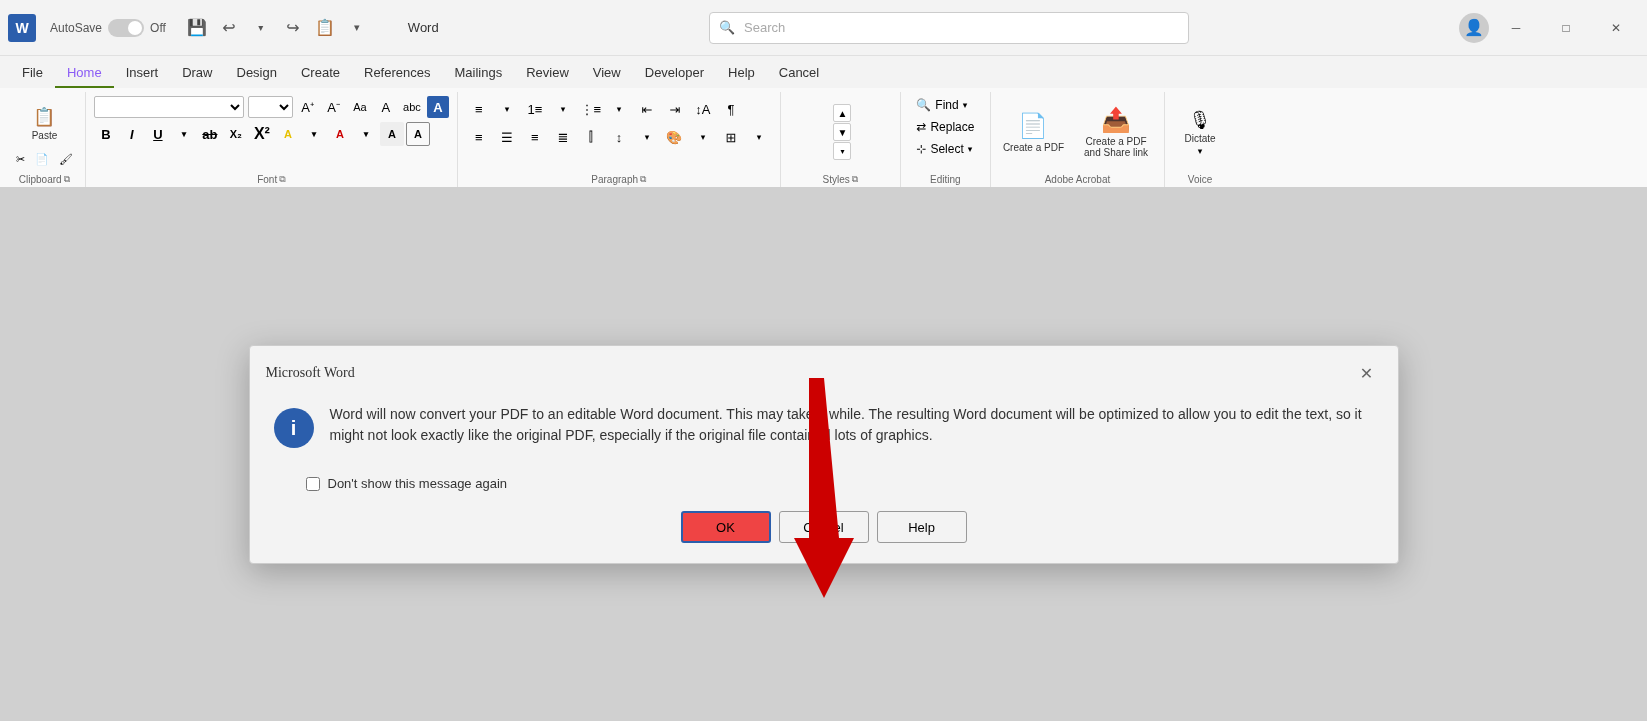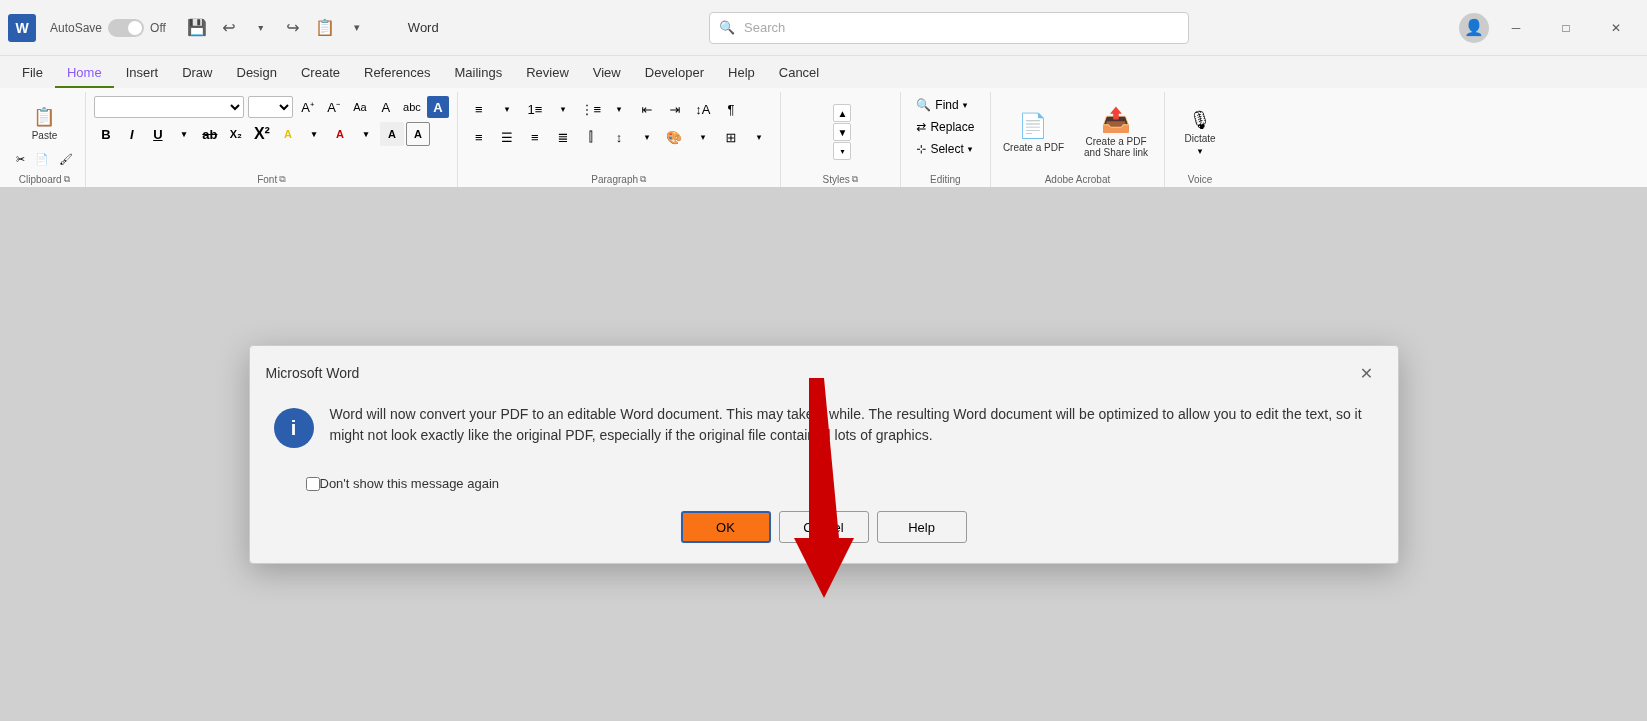--- a/index.html
+++ b/index.html
@@ -48,31 +48,31 @@
     .font-btn { width: 22px; height: 22px; display: flex; align-items: center; justify-content: center; cursor: pointer; border-radius: 2px; font-size: 13px; border: none; background: transparent; }
     .font-format-row { display: flex; align-items: center; gap: 2px; }
     .fmt-btn { width: 24px; height: 24px; display: flex; align-items: center; justify-content: center; cursor: pointer; border-radius: 2px; font-size: 13px; font-weight: bold; }
     .para-btn { width: 26px; height: 26px; display: flex; align-items: center; justify-content: center; cursor: pointer; border-radius: 2px; font-size: 13px; }
     .styles-scroll-btn { width: 18px; height: 18px; display: flex; align-items: center; justify-content: center; cursor: pointer; border: 1px solid #ccc; background: white; font-size: 10px; border-radius: 2px; }
     .editing-btn-row { display: flex; align-items: center; gap: 4px; cursor: pointer; border-radius: 2px; padding: 2px 6px; font-size: 12px; }
 
     
     .dialog-overlay { position: absolute; top: 0; left: 0; width: 100%; height: 100%; background: rgba(0,0,0,0.1); display: flex; align-items: center; justify-content: center; z-index: 100; }
     .dialog { background: #f3f3f3; border: 1px solid #ccc; border-radius: 4px; box-shadow: 0 8px 32px rgba(0,0,0,0.25); width: 1150px; padding: 0; position: relative; }
-    .dialog-title-bar { display: flex; align-items: center; justify-content: space-between; padding: 12px 16px 8px 16px; }
+    .dialog-title-bar { display: flex; align-items: center; justify-content: space-between; padding: 12px 16px 8px 16px; font-family: Liberation Serif, serif; }
     .dialog-title { font-size: 14px; font-weight: 500; color: #333; }
     .dialog-close { width: 30px; height: 30px; display: flex; align-items: center; justify-content: center; cursor: pointer; border-radius: 3px; font-size: 16px; color: #666; }
     .dialog-body { padding: 8px 24px 16px 24px; display: flex; gap: 16px; }
     .dialog-icon { width: 40px; height: 40px; min-width: 40px; border-radius: 50%; background: #2b5eac; display: flex; align-items: center; justify-content: center; color: white; font-size: 20px; font-weight: bold; margin-top: 4px; }
     .dialog-message { font-size: 14px; color: #333; line-height: 1.5; flex: 1; }
-    .dialog-checkbox-row { display: flex; align-items: center; margin: 12px 0 16px 56px; font-size: 13px; color: #333; }
+    .dialog-checkbox-row { display: flex; align-items: center; gap: 8px; margin: 12px 0 16px 56px; font-size: 13px; color: #333; }
     .dialog-checkbox-row input[type=checkbox] { width: 14px; height: 14px; cursor: pointer; }
     .dialog-buttons { display: flex; justify-content: center; gap: 8px; padding: 4px 24px 20px 24px; }
     .dialog-btn { width: 90px; height: 32px; border: 1px solid #999; background: #f3f3f3; border-radius: 3px; font-size: 13px; cursor: pointer; display: flex; align-items: center; justify-content: center; }
-    .dialog-btn.primary { border: 2px solid #2b5eac; background: #f97316; }
+    .dialog-btn.primary { border: 2px solid #2b5eac; background: #ef4444; }
 
     
     .app-window { display: flex; flex-direction: column; height: 721px; width: 1647px; }
     .content-area { flex: 1; background: #e8e8e8; position: relative; }
   </style>
 </head>
 <body>
 
 <div class="app-window">
 

